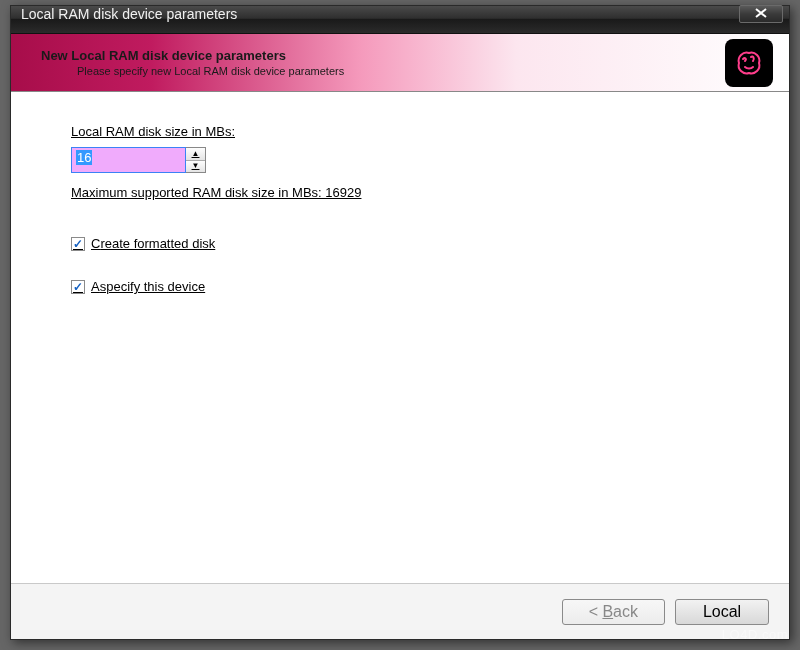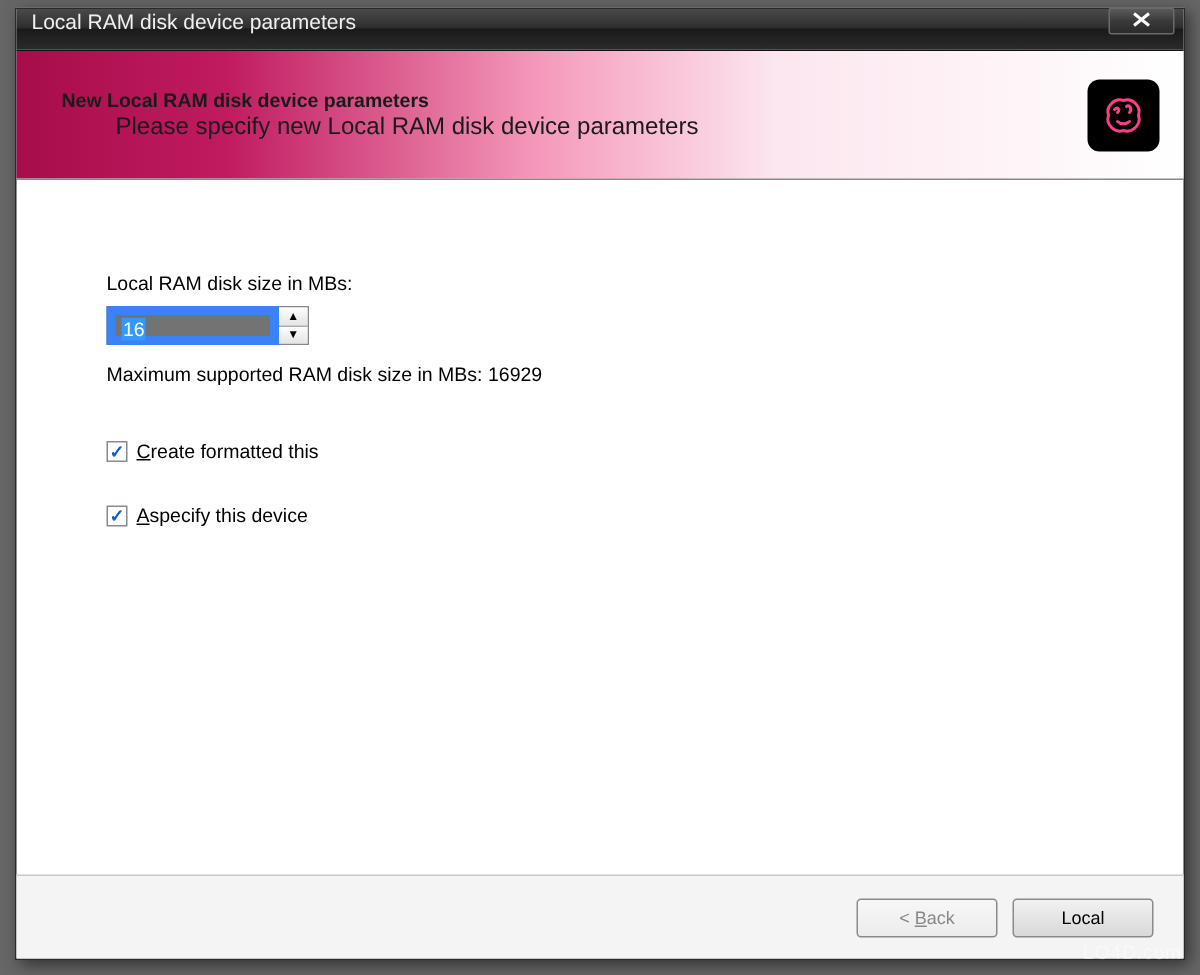--- a/index.html
+++ b/index.html
@@ -43,67 +43,68 @@
   border: 1px solid #6a6a6a;
   border-radius: 2px;
   display: flex;
   align-items: center;
   justify-content: center;
   cursor: pointer;
 }
 .close-btn svg { width: 12px; height: 10px; }
 
 .header-banner {
-  height: 86px;
+  height: 58px;
   background: linear-gradient(to right, #a70d4a 0%, #c01b5f 18%, #f59abc 45%, #fce6ef 65%, #ffffff 100%);
   border-bottom: 1px solid #888;
   display: flex;
   align-items: center;
   padding: 10px 16px 10px 30px;
   position: relative;
 }
 .header-text { flex: 1; }
 .header-title {
   font-weight: bold;
   font-size: 13px;
   color: #1a1a1a;
   margin-bottom: 2px;
 }
 .header-subtitle {
-  font-size: 16px;
+  font-size: 11px;
   color: #1a1a1a;
   padding-left: 36px;
 }
 .header-icon {
   width: 48px;
   height: 48px;
   background: #000;
   border-radius: 8px;
   display: flex;
   align-items: center;
   justify-content: center;
 }
 .header-icon svg { width: 36px; height: 36px; }
 
 .content {
-  padding: 61px 60px 20px 60px;
+  padding: 32px 60px 20px 60px;
   height: calc(100% - 28px - 70px - 56px);
   color: #000;
   font-size: 13px;
   position: relative;
+  text-decoration: underline;
 }
 .field-label { margin-bottom: 8px; }
 .spinner-row { display: flex; align-items: stretch; margin-bottom: 12px; }
 .spinner-input {
   width: 115px;
   height: 26px;
-  border: 6px solid #3b82f6;
+  border: 1px solid #3b82f6;
   padding: 2px 4px;
   font-size: 13px;
-  background: #737373;
+  background: #f0abfc;
   color: #000;
 }
 .spinner-input::selection { background: #3399ff; color: #fff; }
 .spinner-value-selected {
   display: inline-block;
   background: #3399ff;
   color: #fff;
   padding: 0 1px;
 }
 .spinner-buttons {
@@ -167,21 +168,21 @@
   justify-content: flex-end;
   gap: 10px;
   padding: 0 20px;
 }
 .wiz-btn {
   min-width: 94px;
   height: 26px;
   border: 1px solid #8a8a8a;
   background: linear-gradient(to bottom, #fdfdfd, #e8e8e8);
   border-radius: 3px;
-  font-size: 12px;
+  font-size: 16px;
   cursor: pointer;
   padding: 0 26px;
   font-family: inherit;
 }
 .wiz-btn.disabled {
   color: #888;
   cursor: default;
   background: linear-gradient(to bottom, #f7f7f7, #ececec);
 }
 .wiz-btn.default {
@@ -247,21 +248,21 @@
           </button>
       </div>
     </div>
 
     <div class="max-text">Maximum supported RAM disk size in MBs: 16929</div>
 
     <div class="checkbox-row">
       <div class="checkbox">
         <span class="checkmark">✓</span>
       </div>
-      <label class="checkbox-label"><span class="mn">C</span><span>reate formatted this</span></label>
+      <label class="checkbox-label"><span class="mn">C</span><span>reate formatted disk</span></label>
     </div>
 
     <div class="checkbox-row">
       <div class="checkbox">
         <span class="checkmark">✓</span>
       </div>
       <label class="checkbox-label"><span class="mn">A</span><span>specify this device</span></label>
     </div>
 
   </div>

